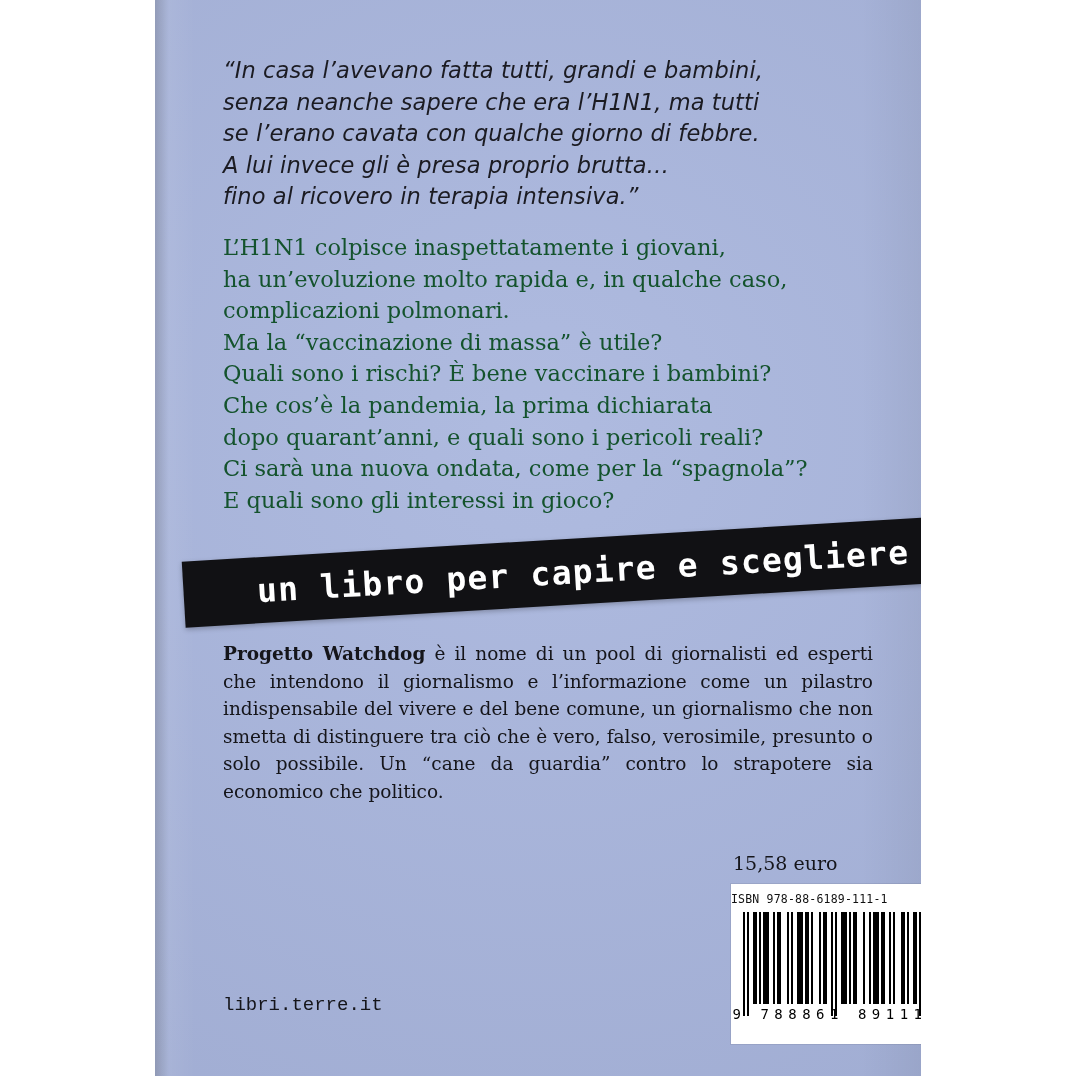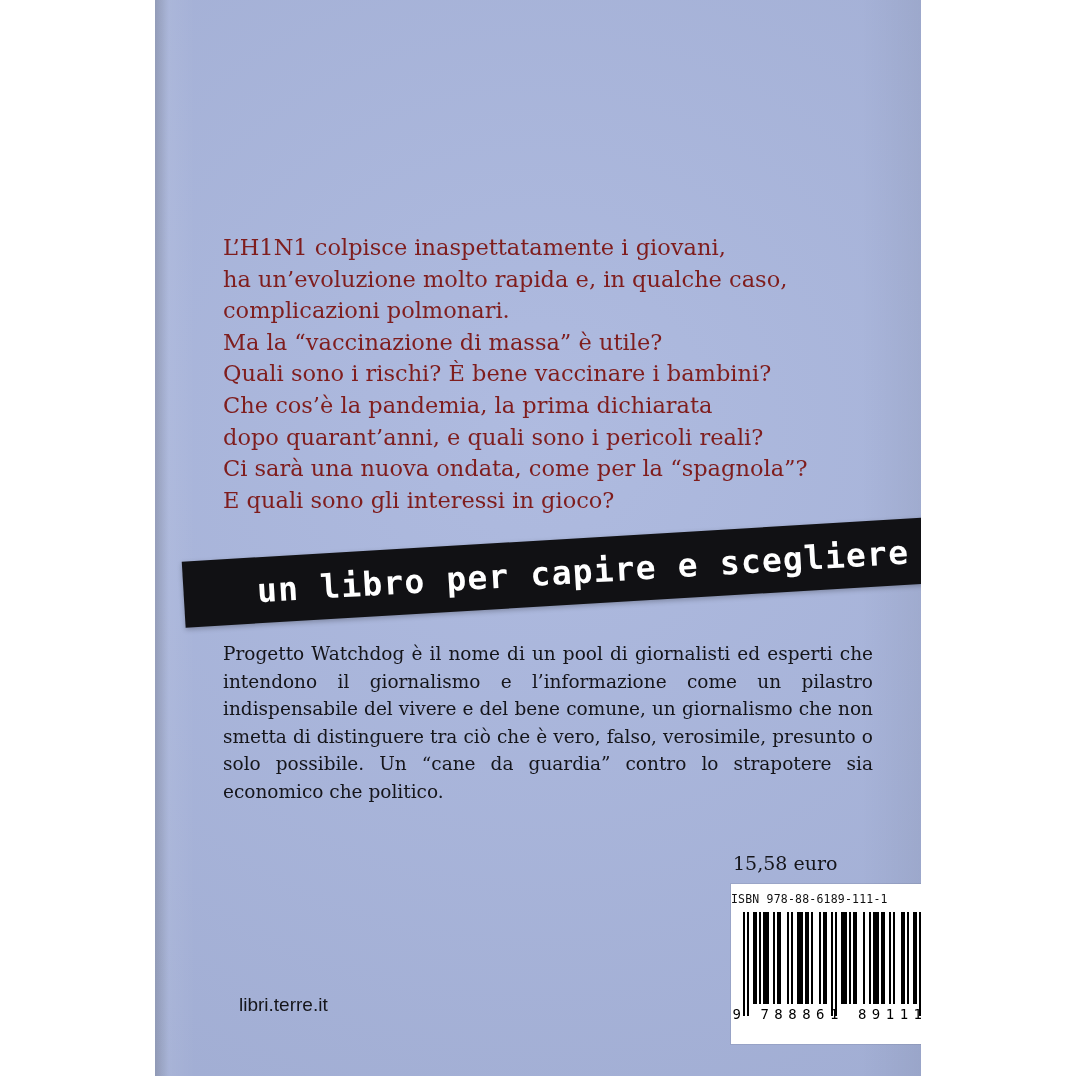--- a/index.html
+++ b/index.html
@@ -71,21 +71,21 @@
   }
 
   .blurb {
     position: absolute;
     top: 232px;
     left: 0;
     width: 648px;
     font-family: "DejaVu Serif", serif;
     font-size: 22.5px;
     line-height: 31.6px;
-    color: #7f1d1d;
+    color: #14532d;
     white-space: pre-line;
   }
 
   .banner-wrap {
     position: absolute;
     left: -40px;
     top: 516px;
     width: 860px;
     height: 120px;
     overflow: visible;
@@ -122,36 +122,36 @@
     position: absolute;
     top: 640px;
     left: 0;
     width: 650px;
     font-family: "DejaVu Serif", serif;
     font-size: 18.5px;
     line-height: 27.5px;
     color: #15151a;
     text-align: justify;
   }
-  .about b { font-weight: normal; }
+  .about b { font-weight: bold; }
 
   .price {
     position: absolute;
     left: 510px;
     top: 852px;
     font-family: "DejaVu Serif", serif;
     font-size: 19px;
     color: #15151a;
   }
 
   .site {
     position: absolute;
-    left: 16px;
+    left: 0px;
     top: 994px;
-    font-family: Liberation Sans, sans-serif;
+    font-family: Liberation Mono, monospace;
     font-size: 19px;
     color: #15151a;
   }
 
   .barcode-box {
     position: absolute;
     left: 508px;
     top: 884px;
     width: 212px;
     height: 160px;
@@ -200,20 +200,25 @@
   }
 </style>
 </head>
 <body>
 
 <div class="page">
   <div class="cover">
     <div class="spine-shadow"></div>
     <div class="inner">
 
+      <div class="quote">“In casa l’avevano fatta tutti, grandi e bambini,
+senza neanche sapere che era l’H1N1, ma tutti
+se l’erano cavata con qualche giorno di febbre.
+A lui invece gli è presa proprio brutta…
+fino al ricovero in terapia intensiva.”</div>
 
       <div class="blurb">L’H1N1 colpisce inaspettatamente i giovani,
 ha un’evoluzione molto rapida e, in qualche caso,
 complicazioni polmonari.
 Ma la “vaccinazione di massa” è utile?
 Quali sono i rischi? È bene vaccinare i bambini?
 Che cos’è la pandemia, la prima dichiarata
 dopo quarant’anni, e quali sono i pericoli reali?
 Ci sarà una nuova ondata, come per la “spagnola”?
 E quali sono gli interessi in gioco?</div>

